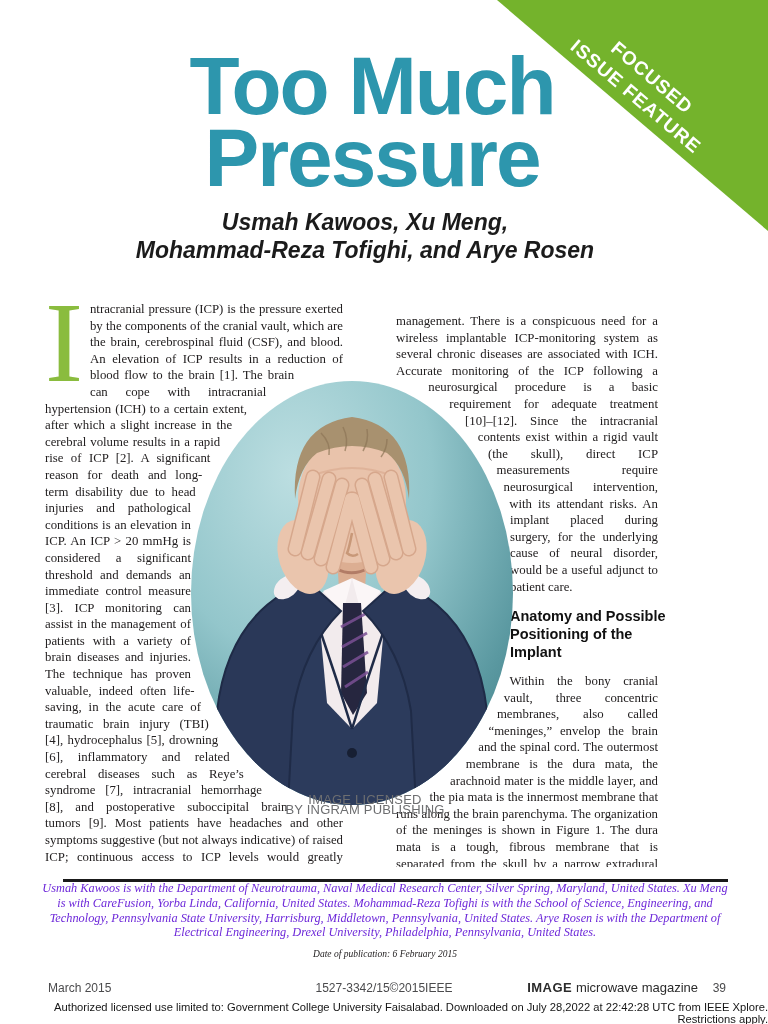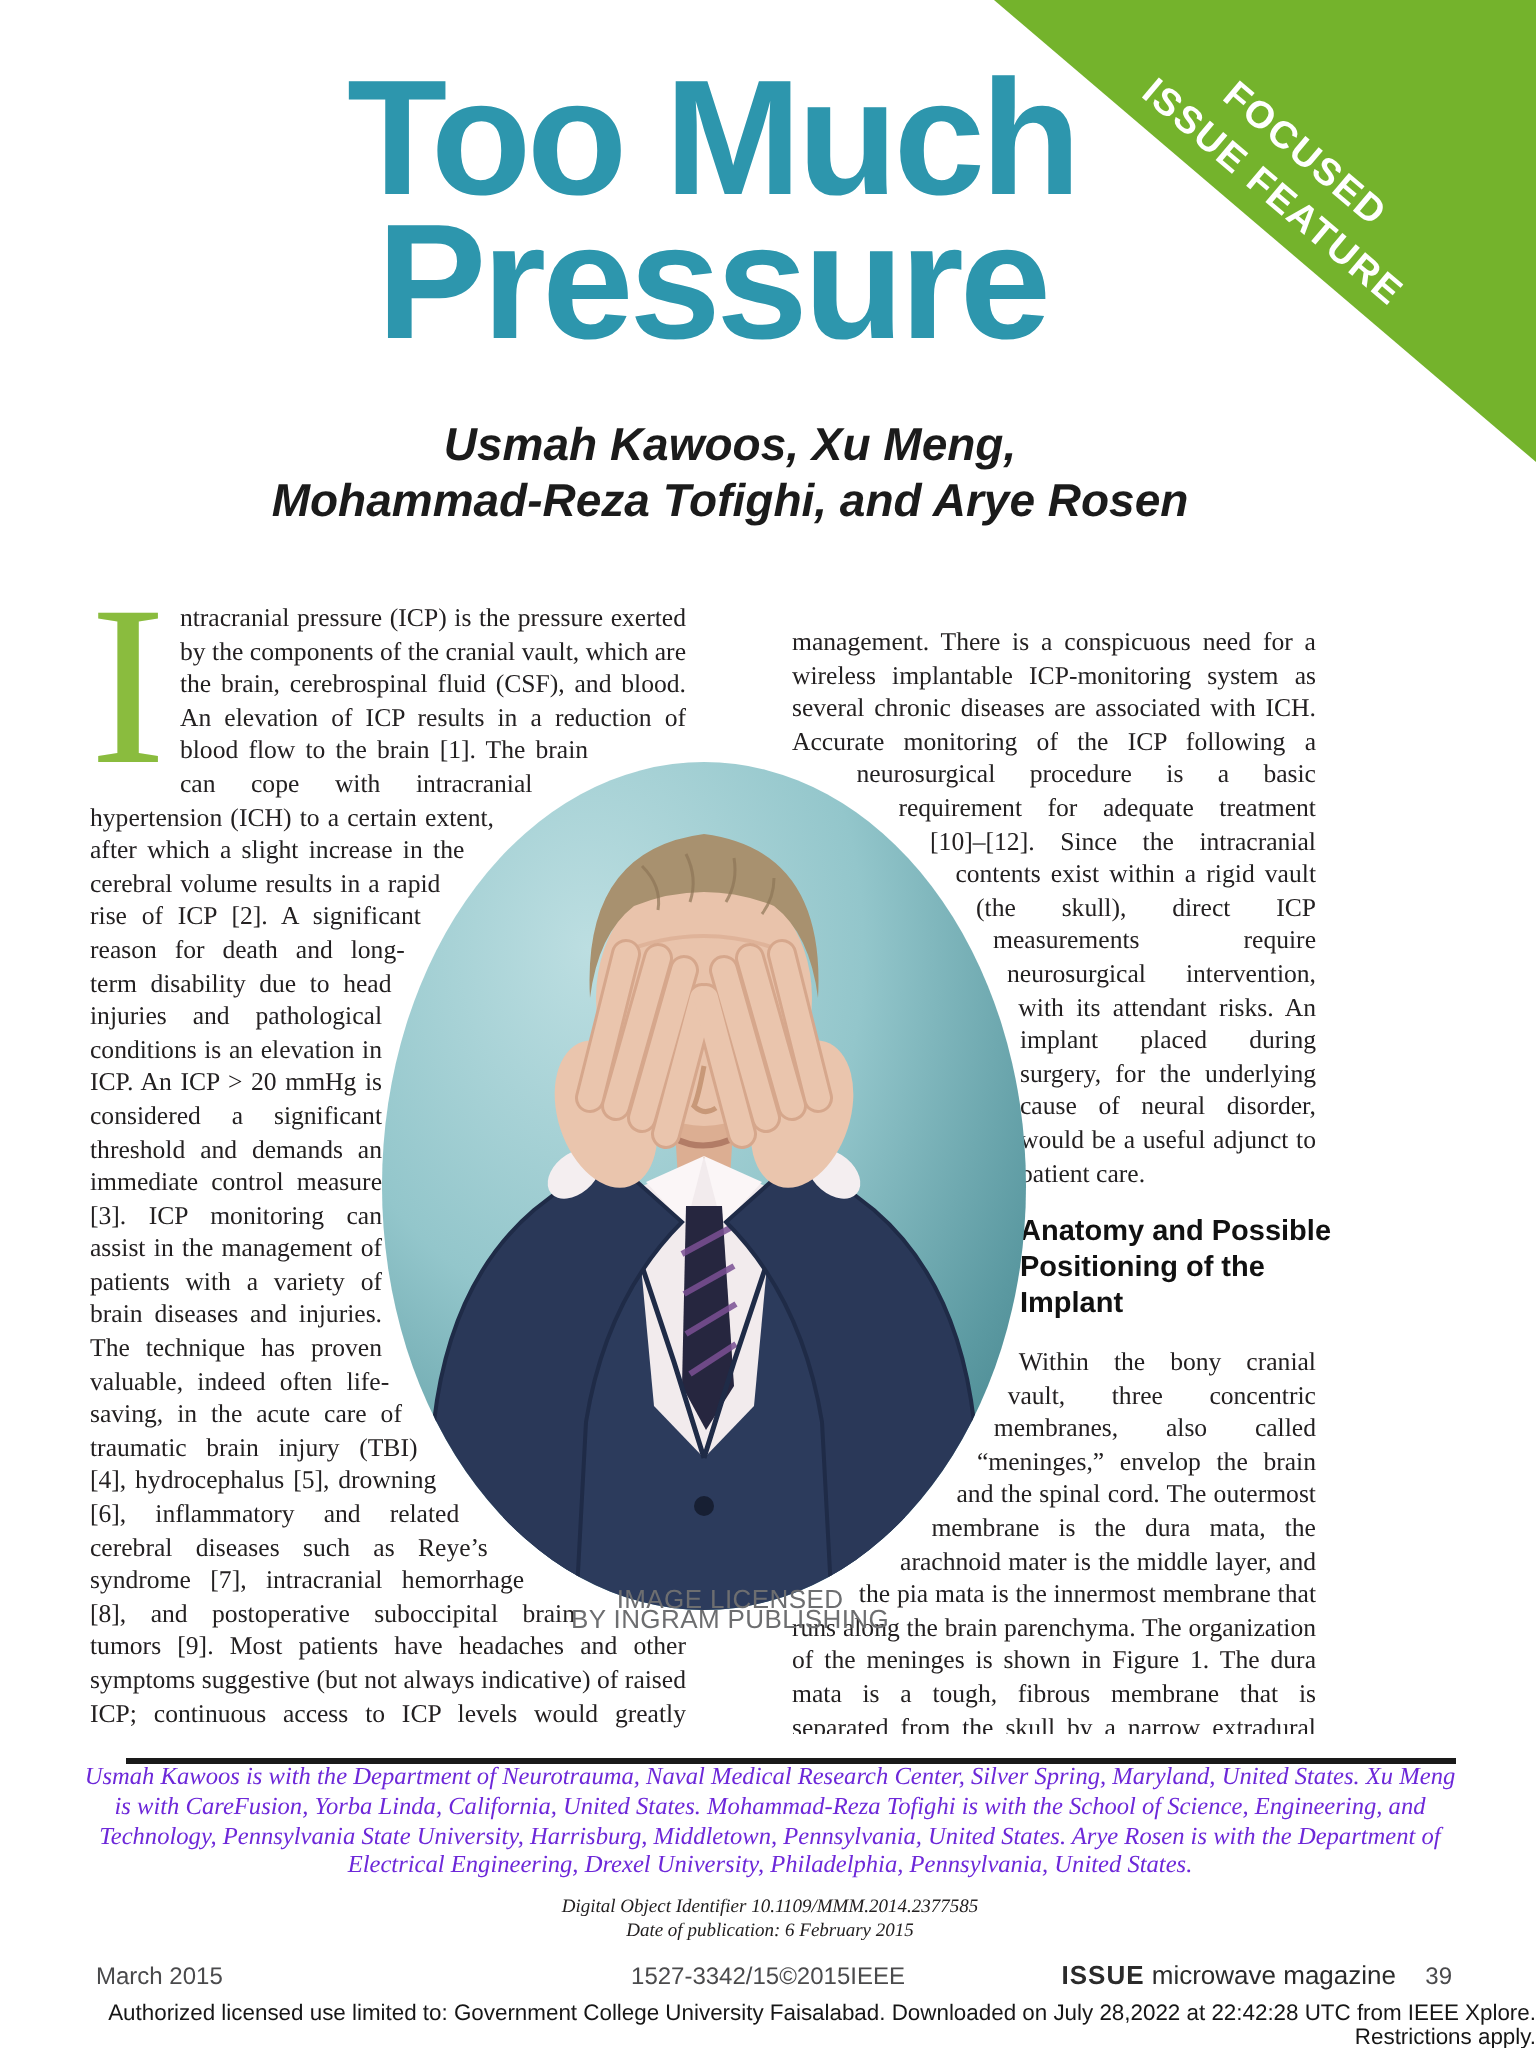--- a/index.html
+++ b/index.html
@@ -7,21 +7,21 @@
         font-family:"Liberation Serif",serif;color:#232021;}
 
   
   .banner{position:absolute;top:0;left:497px;width:271px;height:231px;background:#74b32c;
           clip-path:polygon(0 0,100% 0,100% 100%);}
   .banner-text{position:absolute;top:62px;left:-18px;width:330px;transform:rotate(40.3deg);
                text-align:center;color:#ffffff;font-family:"Liberation Sans",sans-serif;
                font-weight:bold;font-size:19px;line-height:1.32;letter-spacing:1px;}
 
   
-  .title{position:absolute;top:34px;left:0;width:712px;margin:0;text-align:center;
+  .title{position:absolute;top:34px;left:0;width:712px;margin:16px;text-align:center;
          font-family:"Liberation Sans",sans-serif;font-weight:bold;color:#2d96ad;
          font-size:82px;line-height:72px;letter-spacing:-2px;}
   .title span{display:block;}
   .byline{position:absolute;top:208px;left:0;width:730px;text-align:center;
           font-family:Liberation Sans, sans-serif;font-style:italic;font-weight:bold;
           font-size:23px;line-height:28px;color:#1b1b1b;}
 
   
   .col{position:absolute;top:301px;text-align:justify;font-size:12.8px;line-height:16.6px;
        height:566px;overflow:hidden;hyphens:auto;-webkit-hyphens:auto;}
@@ -183,26 +183,25 @@
 
   <div class="photo-caption">
     <div>IMAGE LICENSED</div>
     <div>BY INGRAM PUBLISHING</div>
   </div>
 
   <div class="aff-rule"></div>
   <div class="affiliations">Usmah Kawoos is with the Department of Neurotrauma, Naval Medical Research Center, Silver Spring, Maryland, United States. Xu Meng is with CareFusion, Yorba Linda, California, United States. Mohammad-Reza Tofighi is with the School of Science, Engineering, and Technology, Pennsylvania State University, Harrisburg, Middletown, Pennsylvania, United States. Arye Rosen is with the Department of Electrical Engineering, Drexel University, Philadelphia, Pennsylvania, United States.</div>
 
   <div class="doi">
-    <div>Digital Object Identifier 10.1109/MMM.2014.2377585</div>
     <div>Date of publication: 6 February 2015</div>
   </div>
 
   <div class="footer">
     <span class="f-date">March 2015</span>
     <span class="f-issn">1527-3342/15©2015IEEE</span>
-    <span class="f-mag"><b>ISSUE</b> <span>microwave magazine</span></span>
+    <span class="f-mag"><b>IMAGE</b> <span>microwave magazine</span></span>
     <span class="f-page">39</span>
   </div>
 
   <div class="license">Authorized licensed use limited to: Government College University Faisalabad. Downloaded on July 28,2022 at 22:42:28 UTC from IEEE Xplore.  Restrictions apply.</div>
 
 </div>
 
 </body></html>

